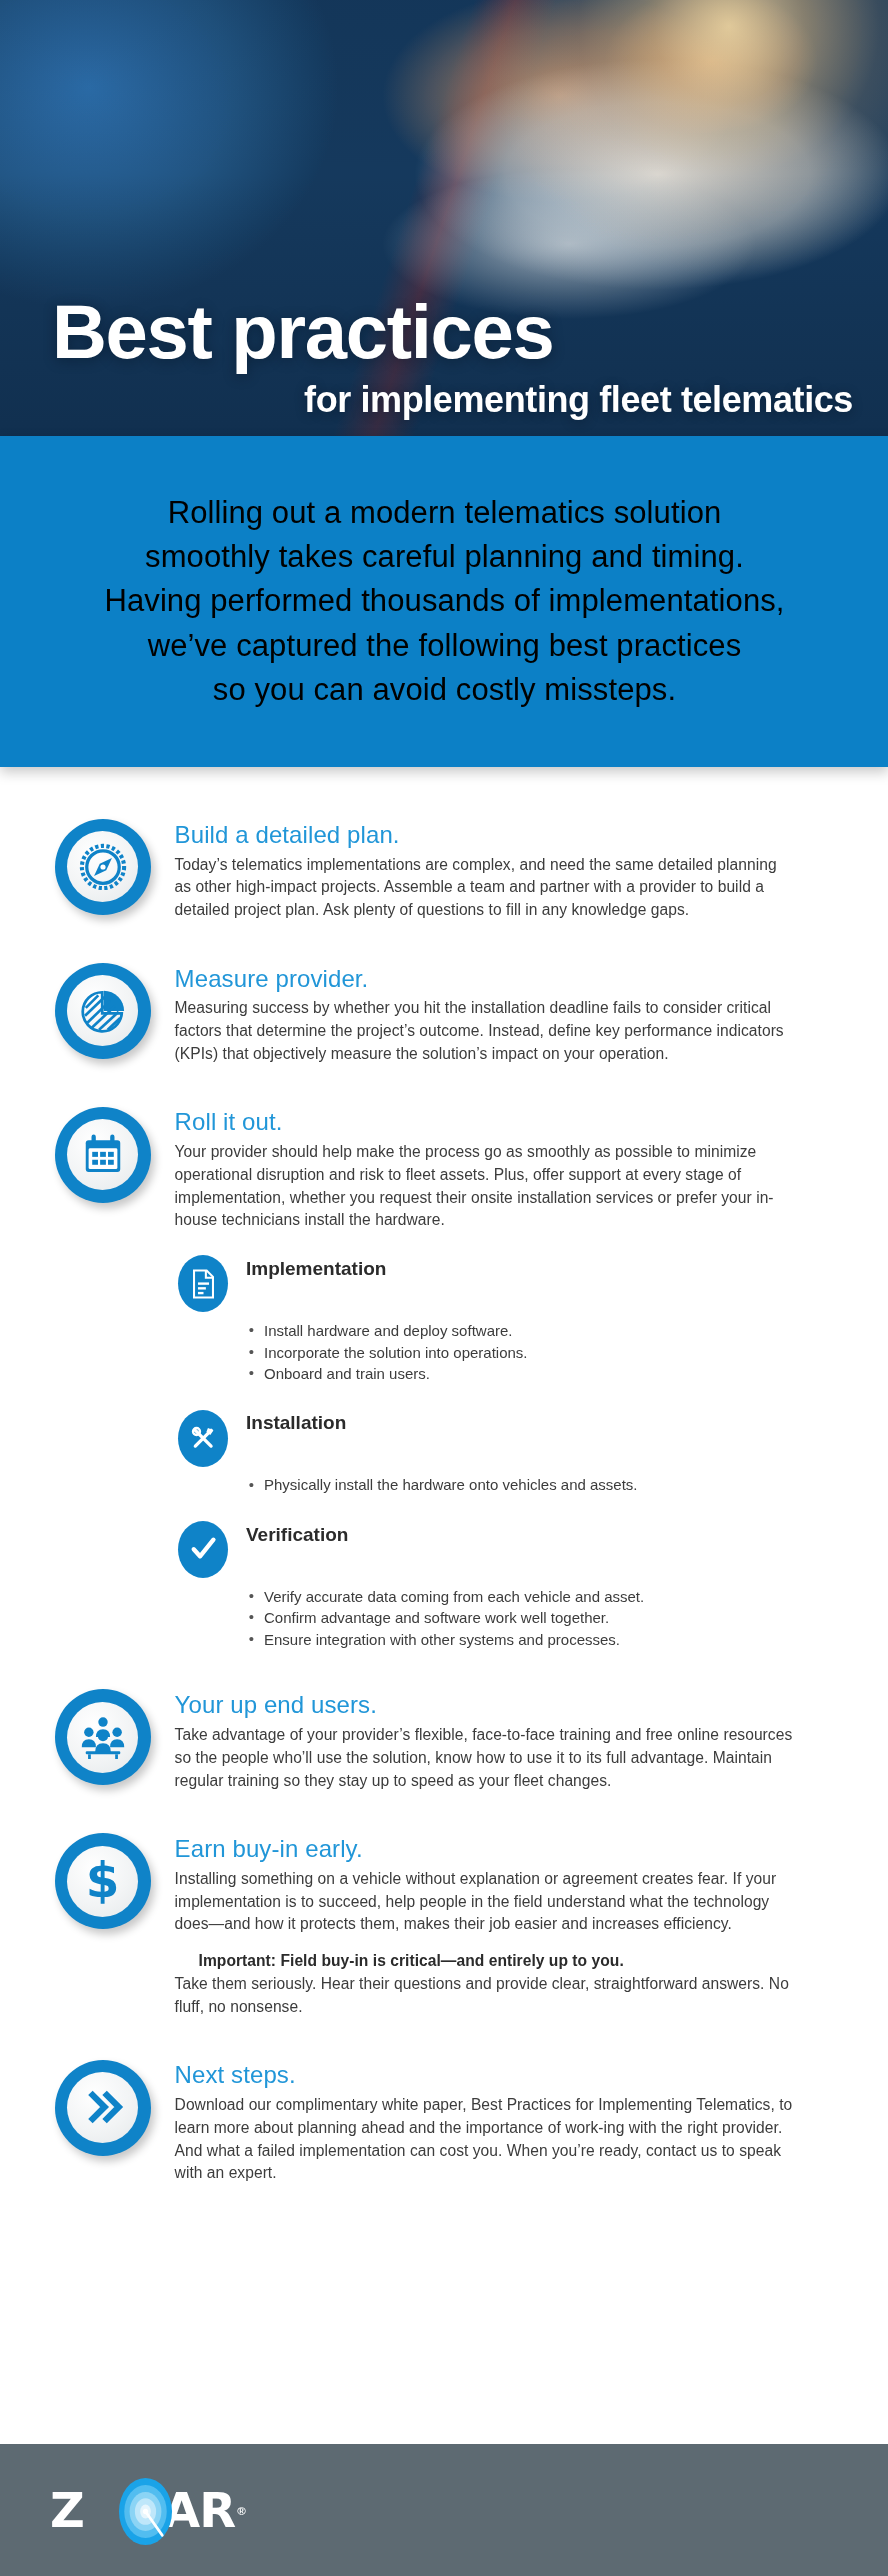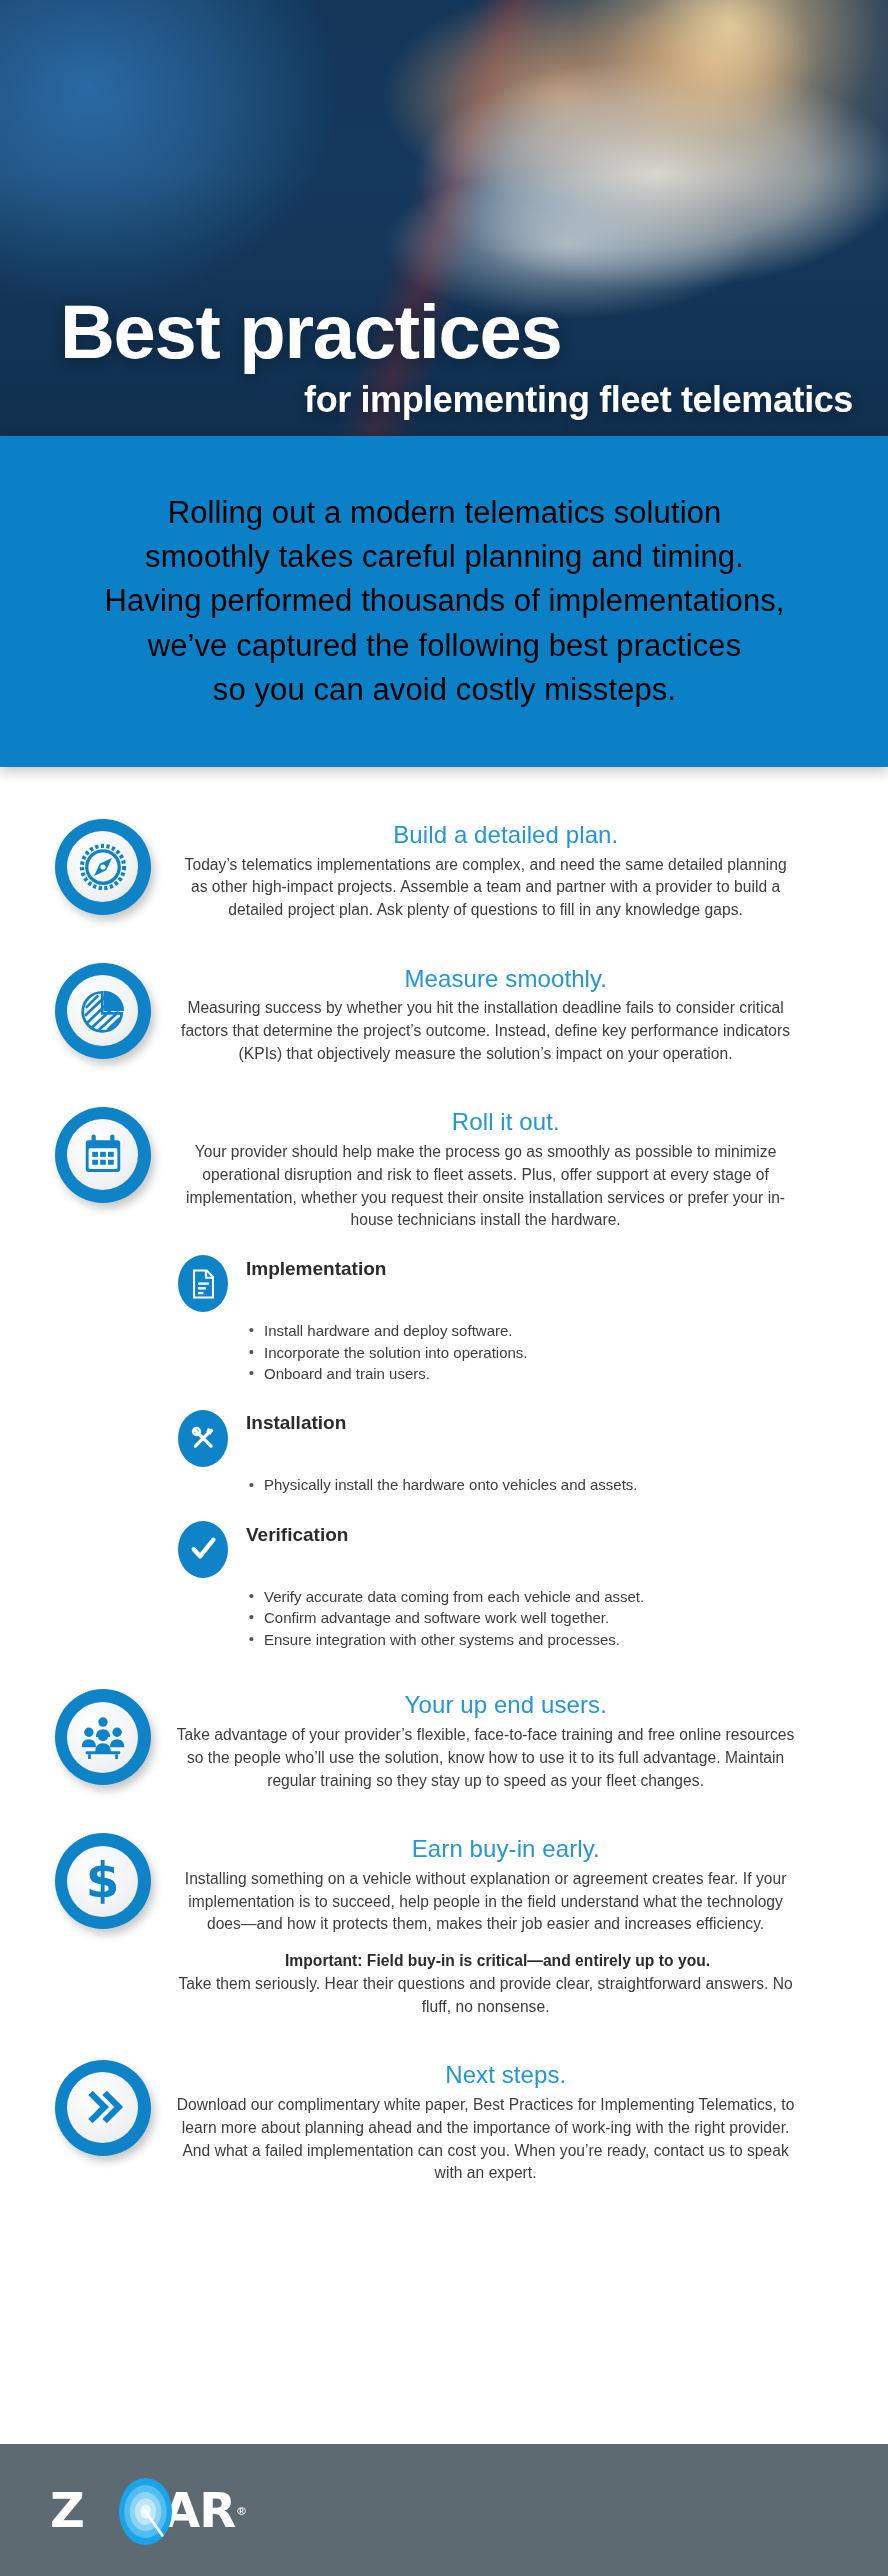--- a/index.html
+++ b/index.html
@@ -36,21 +36,21 @@
       linear-gradient(180deg, rgba(10,32,56,0) 48%, rgba(10,32,56,.45) 68%, rgba(8,26,46,.82) 86%, rgba(8,24,42,.95) 100%),
       linear-gradient(135deg, #194c78 0%, #17436b 35%, #123757 60%, #0e2a46 100%);
     filter:saturate(1.05);
   }
   .hero-photo::after {
     
     content:""; position:absolute; inset:0;
     background:linear-gradient(180deg, rgba(12,36,62,.12) 0%, rgba(12,36,62,0) 40%, rgba(10,30,52,.35) 100%);
   }
   .hero-title-wrap {
-    position:absolute; left:60px; right:36px; bottom:16px; z-index:3;
+    position:absolute; left:52px; right:36px; bottom:16px; z-index:3;
   }
   .hero-title {
     font-size:76px; line-height:.98; font-weight:700; color:#ffffff;
     letter-spacing:-1.3px; text-shadow:0 1.8px 12.4px rgba(4,18,34,.45);
   }
   .hero-sub {
     font-size:36px; line-height:1.1; font-weight:700; color:#ffffff;
     letter-spacing:-0.4px; margin-top:10.7px; text-shadow:0 1.8px 10.7px rgba(4,18,34,.45);text-align:right;
   }
 
@@ -65,21 +65,21 @@
     font-size:31px; line-height:1.42; font-weight:400;
     letter-spacing:0.1px;
   }
   .intro-text p { margin:0; }
 
   
   .content { width:889px; padding:52px 0 0 0; background:#fff; }
 
   .section {
     display:flex; align-items:flex-start;
-    padding:0 52px 0 55px; margin-bottom:41px;text-align:center;
+    padding:0 52px 0 55px; margin-bottom:41px;
   }
   .sec-icon {
     flex:0 0 100px; width:100px; height:100px; position:relative; margin-right:19.6px;
   }
   .ring {
     position:absolute; left:0; top:0; width:96px; height:96px; border-radius:50%;
     background:#0f83c8; box-shadow:3.6px 5.3px 8px rgba(0,0,0,.22);
   }
   .ring::after {
     content:""; position:absolute; left:12.4px; top:12.4px; width:71px; height:71px;
@@ -197,21 +197,21 @@
             <line x1="9" y1="38" x2="34" y2="14"></line>
             <line x1="12" y1="47" x2="41" y2="19"></line>
             <line x1="18" y1="53" x2="47" y2="26"></line>
             <line x1="27" y1="56" x2="52" y2="33"></line>
             <line x1="38" y1="56" x2="54" y2="41"></line>
           </g>
         </svg>
       </div>
     </div>
     <div class="sec-body">
-      <div class="sec-title">Measure smoothly.</div>
+      <div class="sec-title">Measure provider.</div>
       <div class="sec-para">Measuring success by whether you hit the installation deadline fails to consider critical factors that determine the project’s outcome. Instead, define key performance indicators (KPIs) that objectively measure the solution’s impact on your operation.</div>
     </div>
   </div>
 
   <div class="section" style="margin-bottom:28.4px;">
     <div class="sec-icon">
       <div class="ring"></div>
       <div class="ring-glyph">
         <svg width="46" height="46" viewBox="0 0 64 64">
           <rect x="8" y="13" width="48" height="44" rx="4" fill="#0f83c8"></rect>

